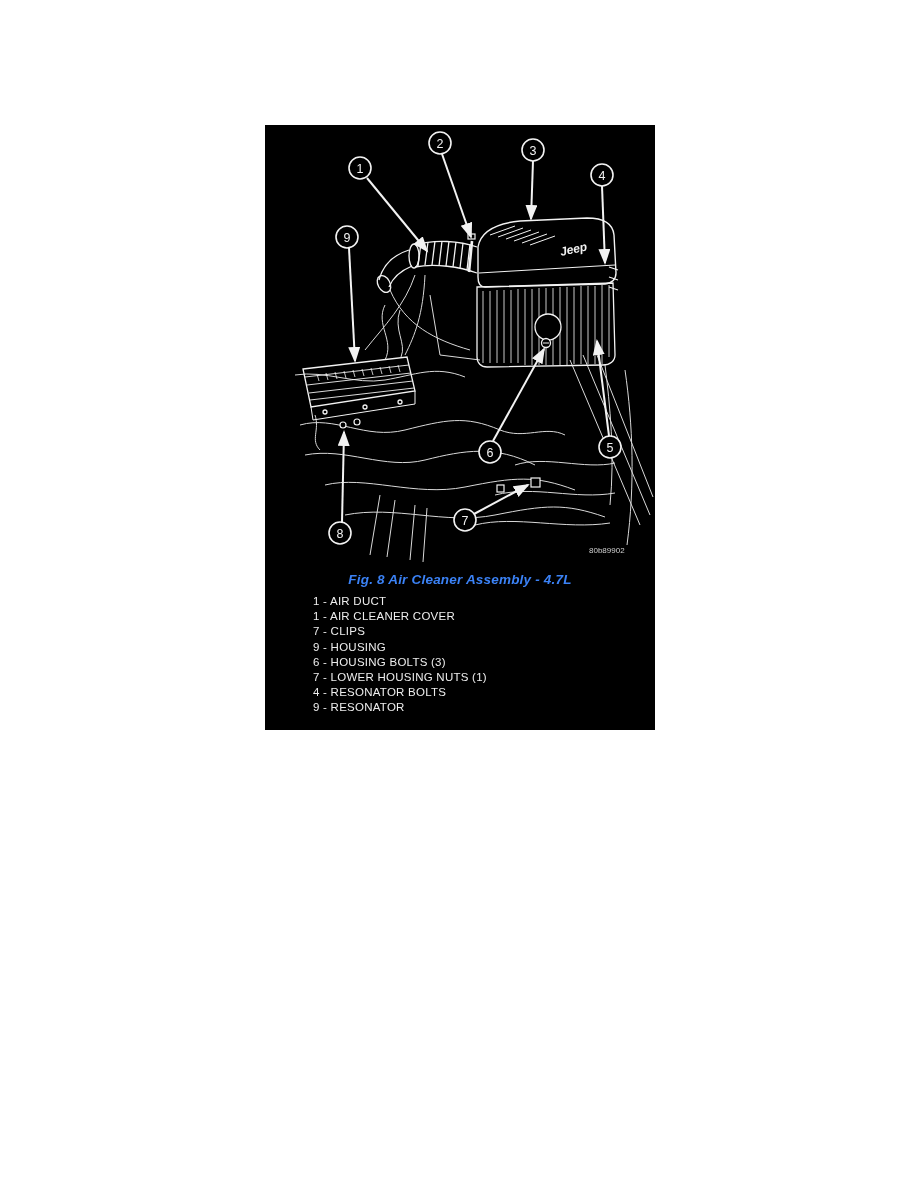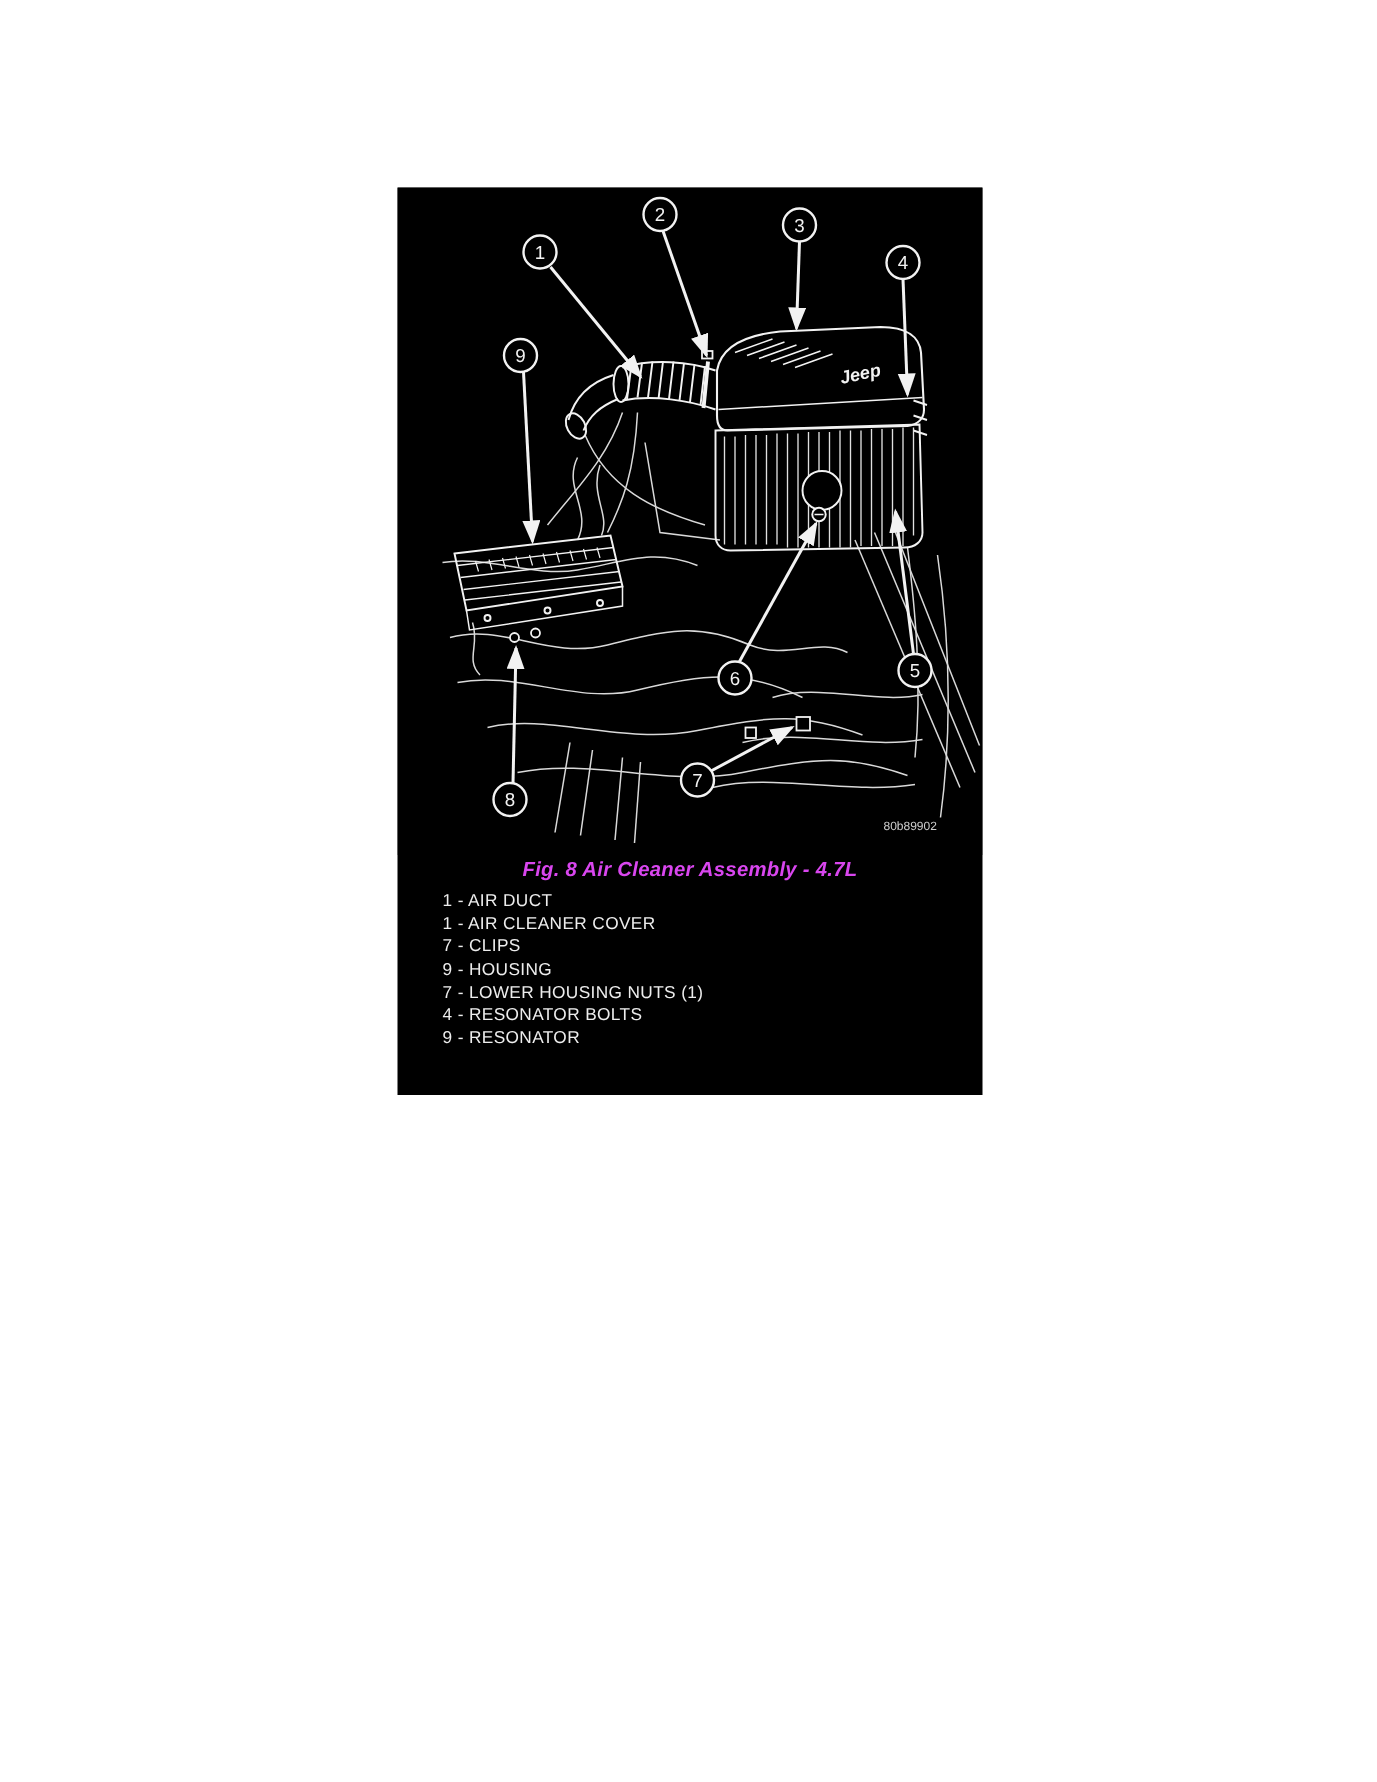--- a/index.html
+++ b/index.html
@@ -2,22 +2,22 @@
 <html><head>
 <meta charset="utf-8">
 <style>
   html,body{margin:0;padding:0;background:#ffffff;}
   .page{position:relative;width:918px;height:1188px;background:#ffffff;overflow:hidden;
         font-family:"Liberation Sans",sans-serif;}
   .figure-panel{position:absolute;left:265px;top:125px;width:390px;height:605px;
         background:#000000;color:#efefef;}
   .figure-svg{display:block;width:390px;height:445px;}
   .figure-caption{margin-top:2px;text-align:center;font-size:13.5px;font-weight:bold;
-        font-style:italic;color:#d946ef;letter-spacing:0.2px;}
-  .legend{margin-top:7px;padding-left:30px;}
+        font-style:italic;color:#3b82f6;letter-spacing:0.2px;}
+  .legend{margin-top:7px;padding-left:48px;}
   .legend-item{font-size:11.5px;line-height:15.2px;color:#ededed;letter-spacing:0.25px;
         white-space:nowrap;}
   svg text{font-family:"Liberation Sans",sans-serif;}
   .callout-num{font-size:12.5px;fill:#f2f2f2;}
   .fig-code{font-size:8px;fill:#cfcfcf;}
   .brand{font-size:12px;font-style:italic;font-weight:bold;fill:#f2f2f2;}
 </style>
 </head>
 <body>
 
@@ -175,19 +175,20 @@
       <text class="fig-code" x="324" y="428">80b89902</text>
     </svg>
 
     <div class="figure-caption">Fig. 8 Air Cleaner Assembly - 4.7L</div>
 
     <div class="legend">
       <div class="legend-item">1 - AIR DUCT</div>
       <div class="legend-item">1 - AIR CLEANER COVER</div>
       <div class="legend-item">7 - CLIPS</div>
       <div class="legend-item">9 - HOUSING</div>
+      <div class="legend-item">6 - HOUSING BOLTS (3)</div>
       <div class="legend-item">7 - LOWER HOUSING NUTS (1)</div>
       <div class="legend-item">4 - RESONATOR BOLTS</div>
       <div class="legend-item">9 - RESONATOR</div>
     </div>
 
   </div>
 </div>
 
 </body></html>

